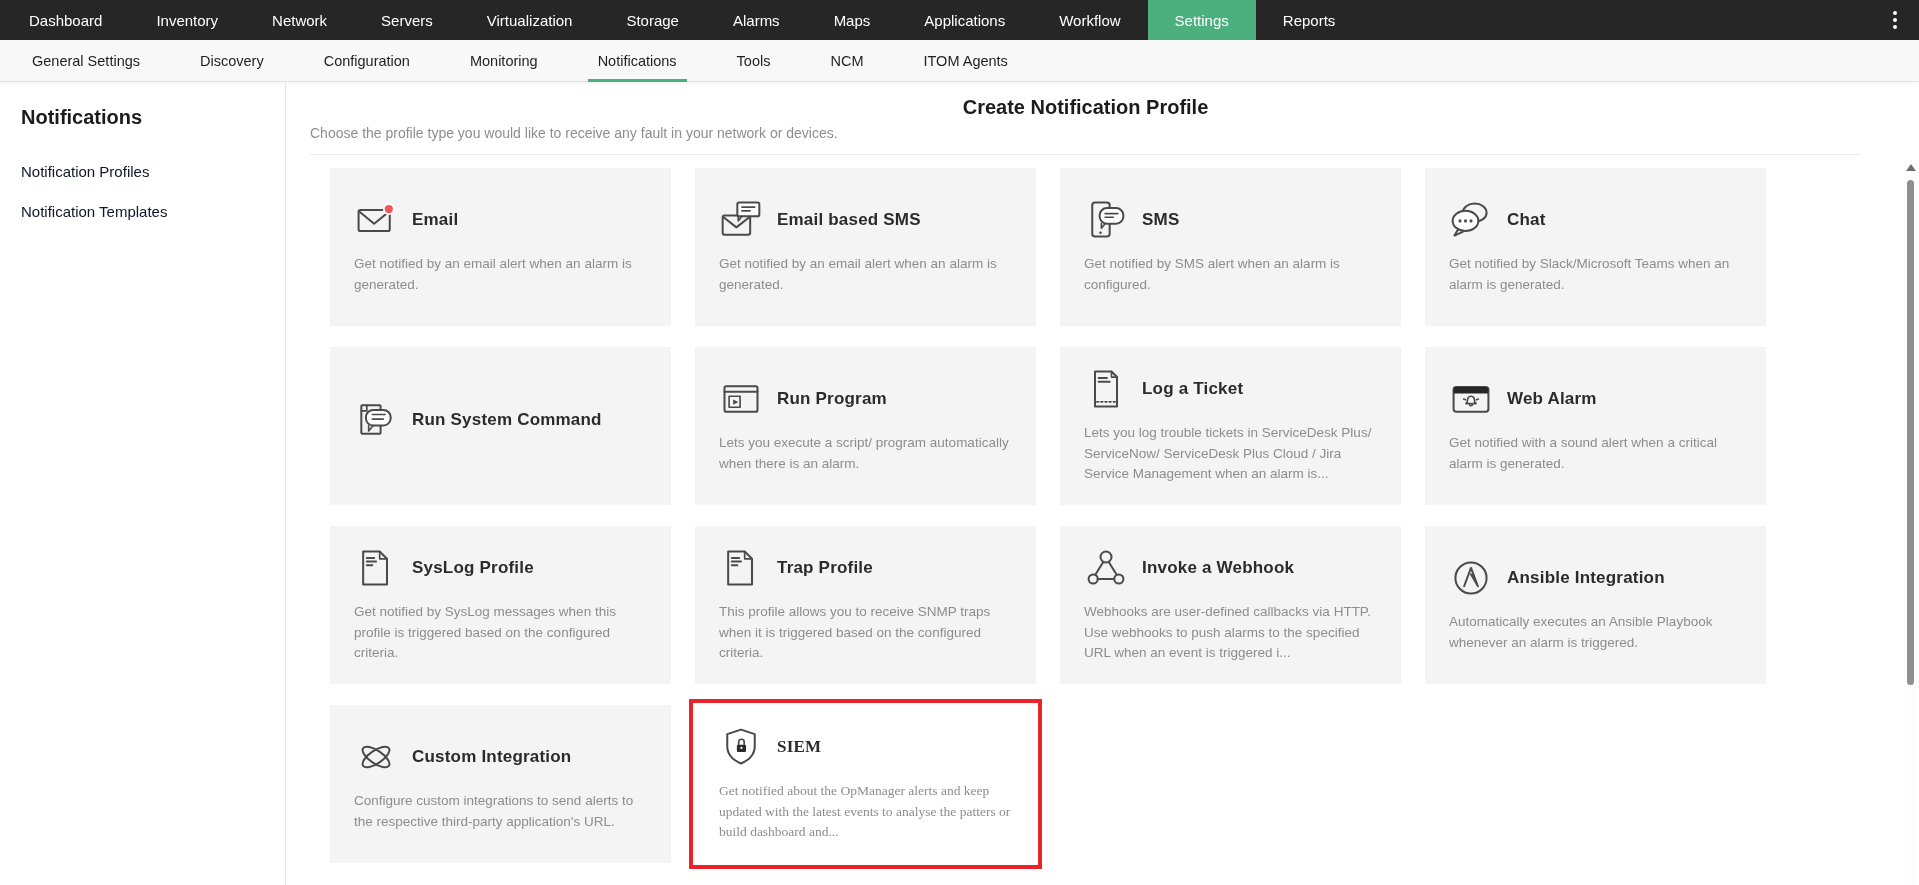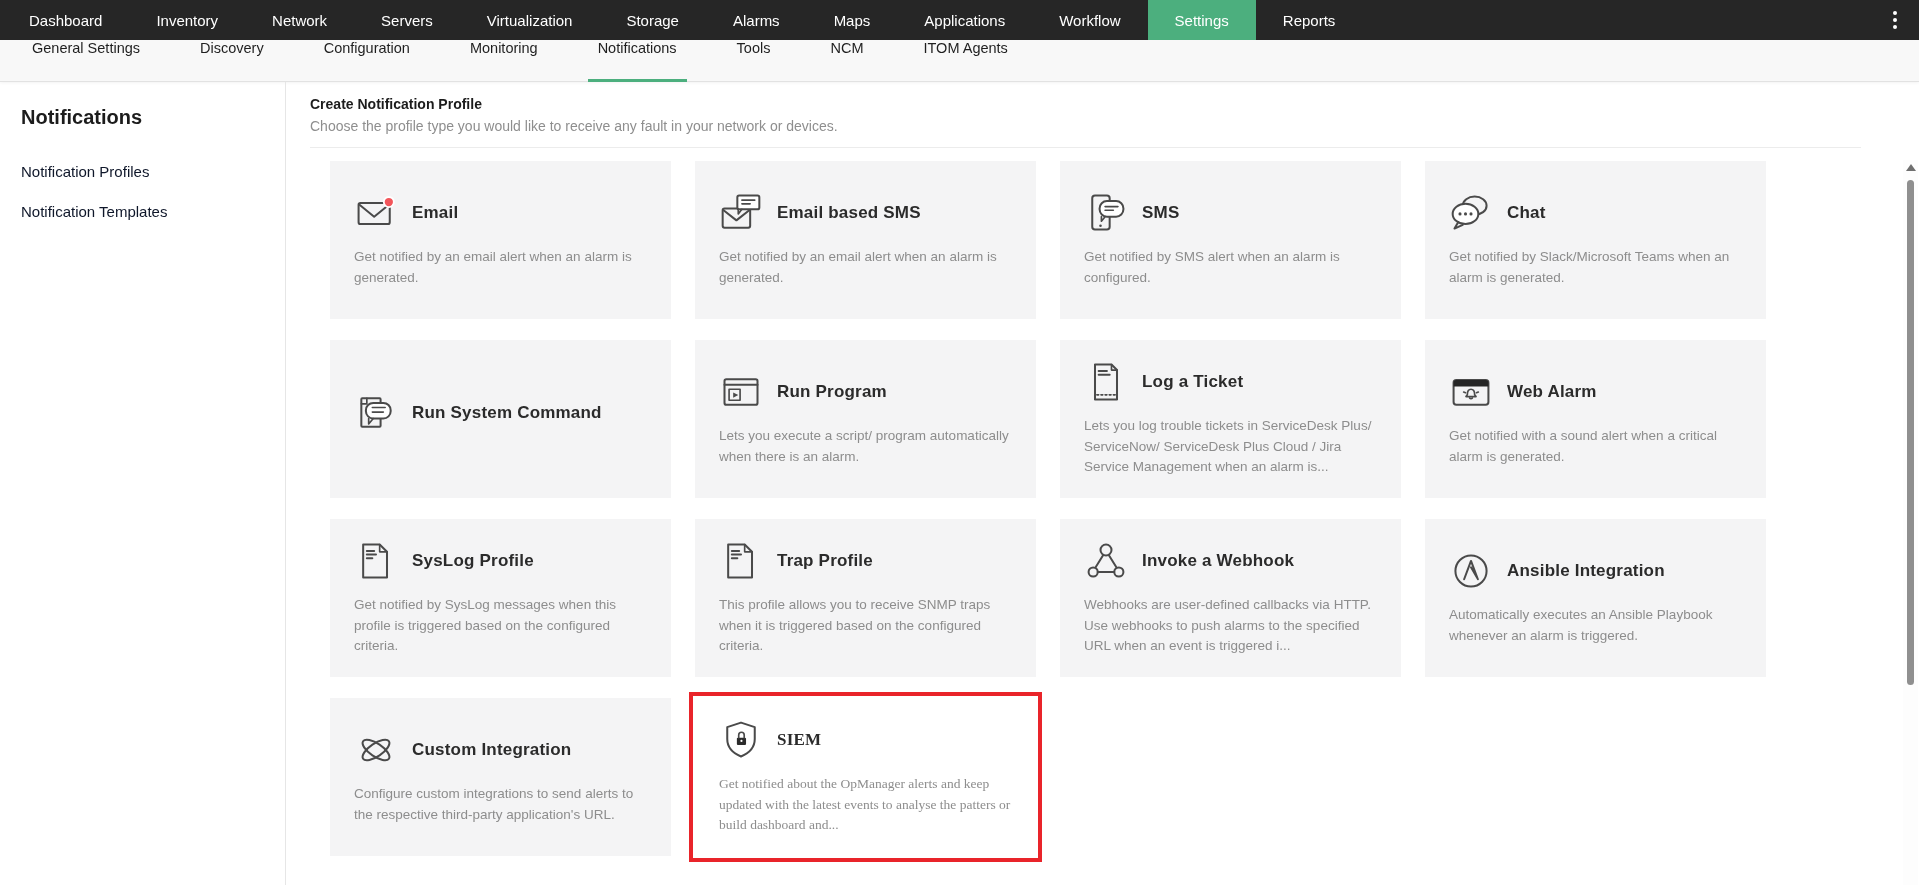--- a/index.html
+++ b/index.html
@@ -29,38 +29,38 @@
     flex-direction:column;justify-content:center;align-items:center;gap:3px;cursor:pointer;
   }
   .kebab i{width:4px;height:4px;border-radius:50%;background:#fff;display:block;}
 
   
   .subnav{
     height:42px;background:#f8f8f8;border-bottom:1px solid #e2e2e2;
     display:flex;align-items:stretch;padding-left:2px;box-shadow:0 1px 3px rgba(0,0,0,.05);
   }
   .subnav .subnav-item{
-    padding:0 30px;display:flex;font-size:14.5px;color:#1f1f1f;
+    padding:0 30px;display:flex;align-items:center;font-size:14.5px;color:#1f1f1f;
     position:relative;cursor:pointer;white-space:nowrap;
   }
   .subnav .subnav-item.active::after{
     content:"";position:absolute;left:20px;right:20px;bottom:-1px;height:3px;background:var(--accent-green);
   }
 
   
   .layout{display:flex;height:803px;}
   .sidebar{
     width:286px;flex:0 0 286px;border-right:1px solid #e6e6e6;
     padding:24px 0 0 21px;
   }
   .sidebar-title{font-size:20px;font-weight:bold;color:#1c1c1c;margin:0 0 34px;}
   .sidebar-item{font-size:15px;color:#0f172a;margin-bottom:23px;cursor:pointer;}
 
   .main{flex:1;padding:14px 58px 0 24px;position:relative;}
-  .main-title{font-size:14px;font-weight:bold;color:#1c1c1c;margin:0 0 6px;}
+  .main-title{font-size:20px;font-weight:bold;color:#1c1c1c;margin:0 0 6px;text-align:center;}
   .main-subtitle{font-size:14px;color:#8e8e8e;margin:0 0 13px;}
   .main-divider{border:none;border-top:1px solid #ececec;margin:0 0 13px;}
 
   
   .cards{
     margin-left:20px;display:grid;grid-template-columns:repeat(4,341px);
     column-gap:24px;row-gap:21px;
   }
   .card{
     background:#f4f4f5;height:158px;padding:0 24px;display:flex;flex-direction:column;

